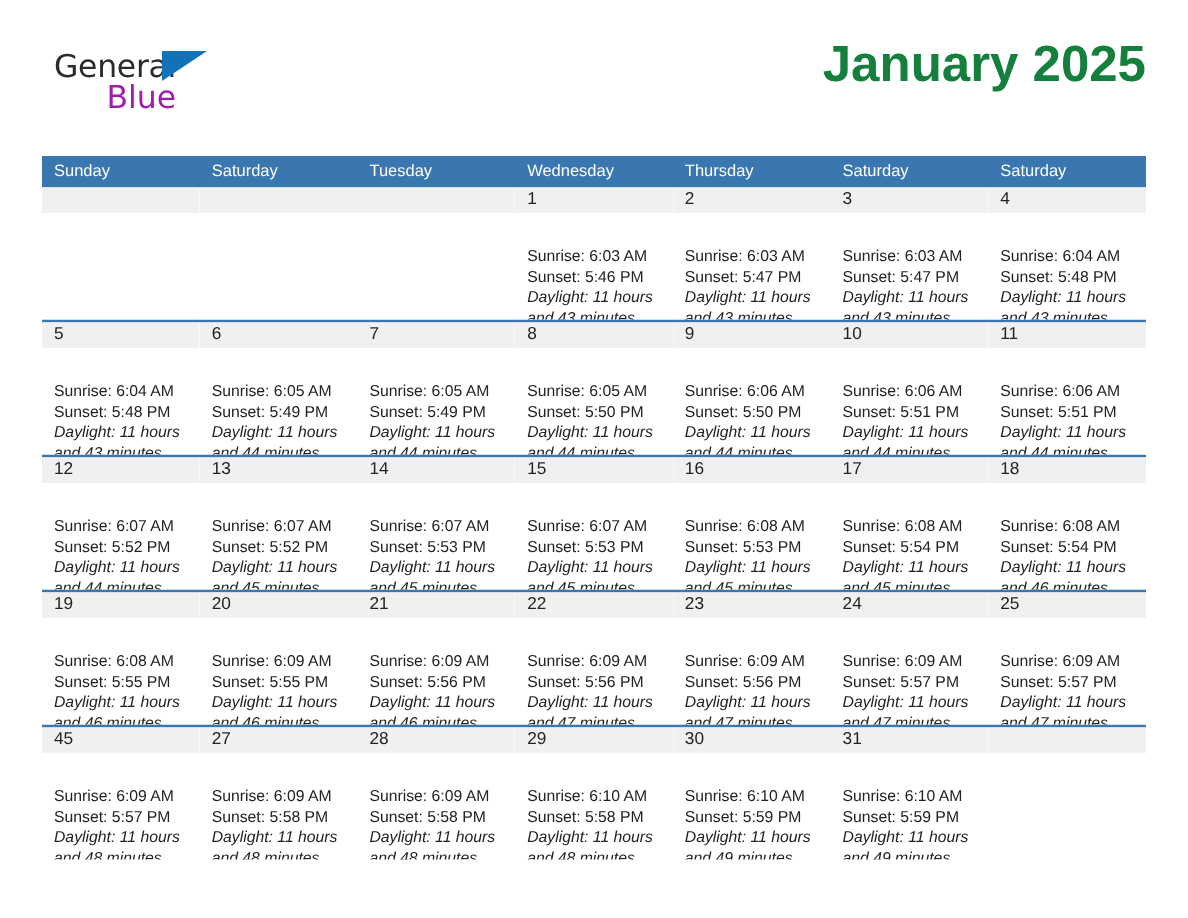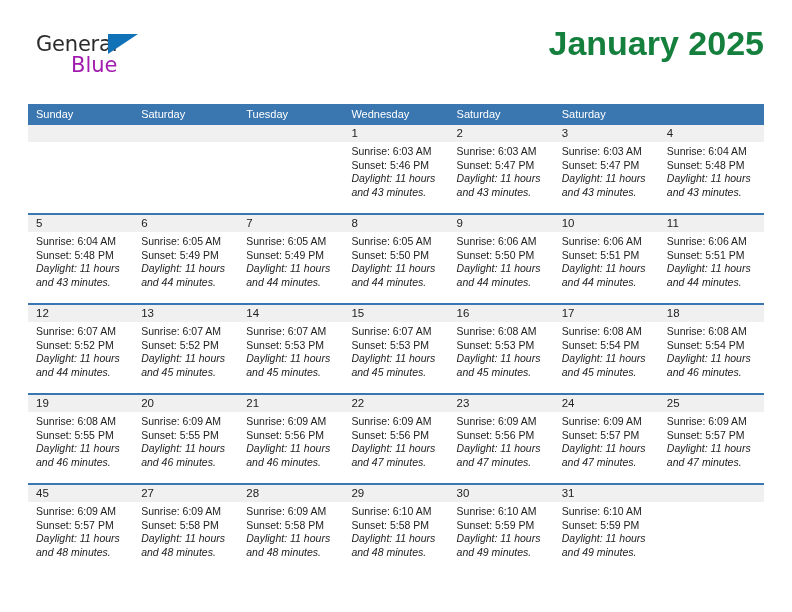--- a/index.html
+++ b/index.html
@@ -130,20 +130,21 @@
     background: #f0f0f0;
   }
   .daynum {
     font-size: 11.5px;
     color: #222222;
     line-height: 17px;
     padding-left: 8px;
   }
   .dayinfo {
     padding: 3px 6px 0 8px;
+    margin-top: 20px;
   }
   .dayinfo div {
     font-size: 10.5px;
     line-height: 13.6px;
     color: #222222;
     white-space: nowrap;
   }
   .dayinfo .daylight-line {
     white-space: normal;
     font-style: italic;
@@ -167,20 +168,21 @@
     </div>
 
   </div>
 
   <div class="calendar">
     <div class="weekdays">
         <div class="weekday">Sunday</div>
         <div class="weekday">Saturday</div>
         <div class="weekday">Tuesday</div>
         <div class="weekday">Wednesday</div>
+        <div class="weekday">Thursday</div>
         <div class="weekday">Saturday</div>
         <div class="weekday">Saturday</div>
       </div>
     <div id="weeks-host">
         <div class="week">
           <div class="daycell empty">
             <div class="daynum-band">
               <div class="daynum"></div>
             </div>
           </div>

